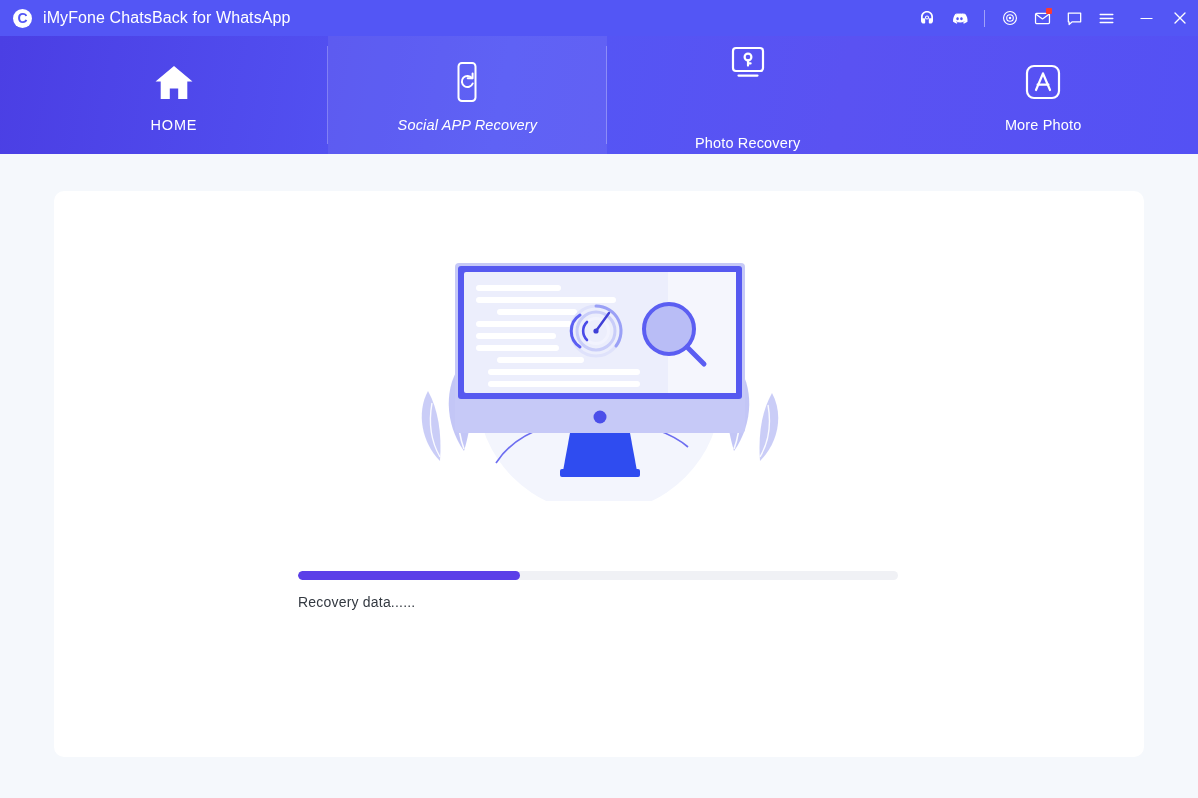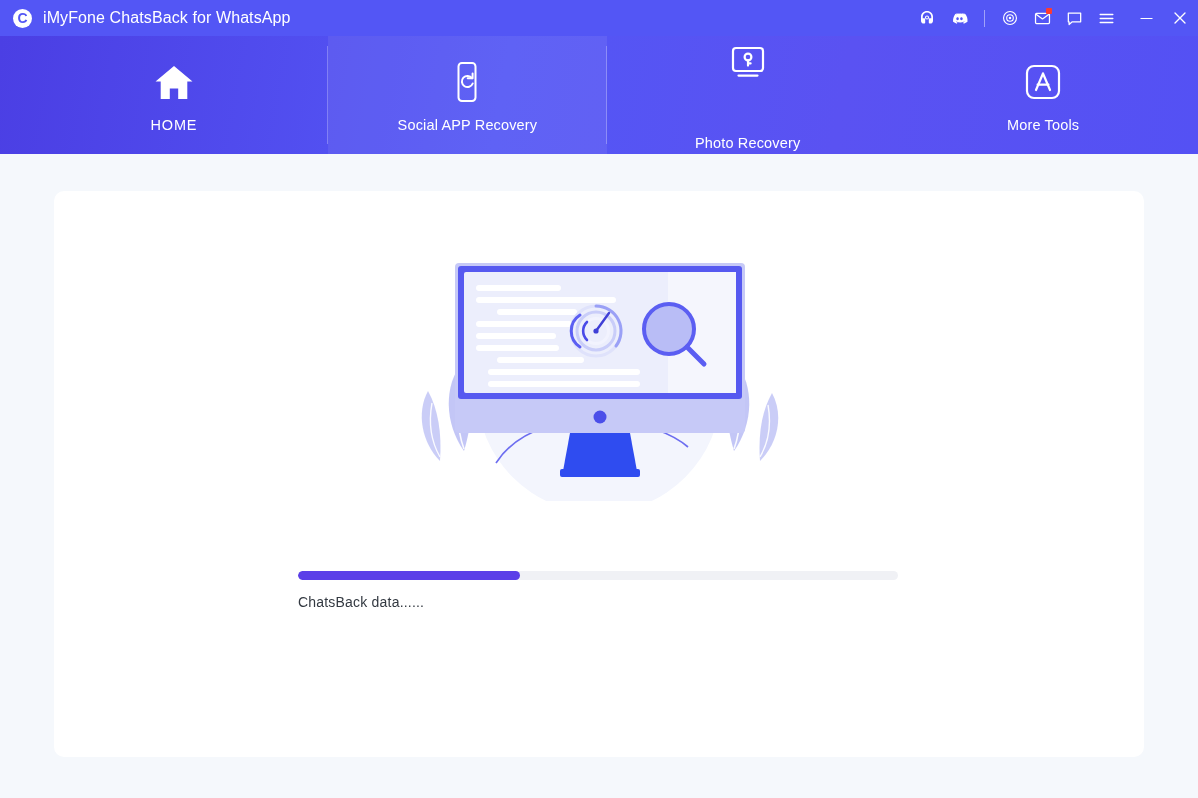--- a/index.html
+++ b/index.html
@@ -55,21 +55,21 @@
     display: flex;
     padding-left: 20px;
   }
   .navtab {
     position: relative;
     display: flex; flex-direction: column;
     align-items: center; justify-content: center;
     cursor: pointer; height: 118px;
   }
   .navtab.home      { width: 313px; background: linear-gradient(100deg,#4b3fe4 0%, #5250f1 100%); }
-  .navtab.social    { width: 284px; background: rgba(255,255,255,.075); }
+  .navtab.social    { width: 284px; background: rgba(255,255,255,.075); font-style: italic; }
   .navtab.photo     { width: 286px; gap: 36px; }
   .navtab.tools     { width: 315px; }
   .navtab .divider-r {
     position: absolute; right: 0; top: 10px;
     width: 1px; height: 98px; background: rgba(255,255,255,.28);
   }
   .navicon { height: 46px; display: flex; align-items: flex-end; justify-content: center; }
   .navlabel {
     color: #ffffff; font-size: 14.5px; margin-top: 14px;
     letter-spacing: .15px; white-space: nowrap;
@@ -218,21 +218,21 @@
     </div>
 
     <div class="navtab tools">
       <div class="navicon">
         <svg width="40" height="40" viewBox="0 0 40 40">
           <rect x="4" y="3" width="32" height="32" rx="7" fill="none" stroke="#ffffff" stroke-width="2.2"></rect>
           <path d="M20 10.5 13 27M20 10.5 27 27" fill="none" stroke="#ffffff" stroke-width="2.2" stroke-linecap="round"></path>
           <line x1="14.6" y1="21.6" x2="25.4" y2="21.6" stroke="#ffffff" stroke-width="2.2" stroke-linecap="round"></line>
         </svg>
       </div>
-      <div class="navlabel">More Tools</div>
+      <div class="navlabel">More Photo</div>
     </div>
   </div>
 
   <div class="card">
 
     <div class="illu-wrap">
       <svg width="430" height="250" viewBox="0 0 430 250">
 
         <circle cx="215" cy="140" r="122" fill="#f3f5fd"></circle>
 
@@ -288,17 +288,17 @@
 
         <path d="M186 182h60l7 38h-74z" fill="#2f4cf0"></path>
         <rect x="176" y="218" width="80" height="8" rx="2" fill="#2f4cf0"></rect>
       </svg>
     </div>
 
     <div class="progress-zone">
       <div class="pbar-track">
         <div class="pbar-fill" style="width: 37%; background: rgb(91, 63, 232);"></div>
       </div>
-      <div class="pbar-label">ChatsBack data......</div>
+      <div class="pbar-label">Recovery data......</div>
     </div>
   </div>
 
 </div>
 
 </body></html>

